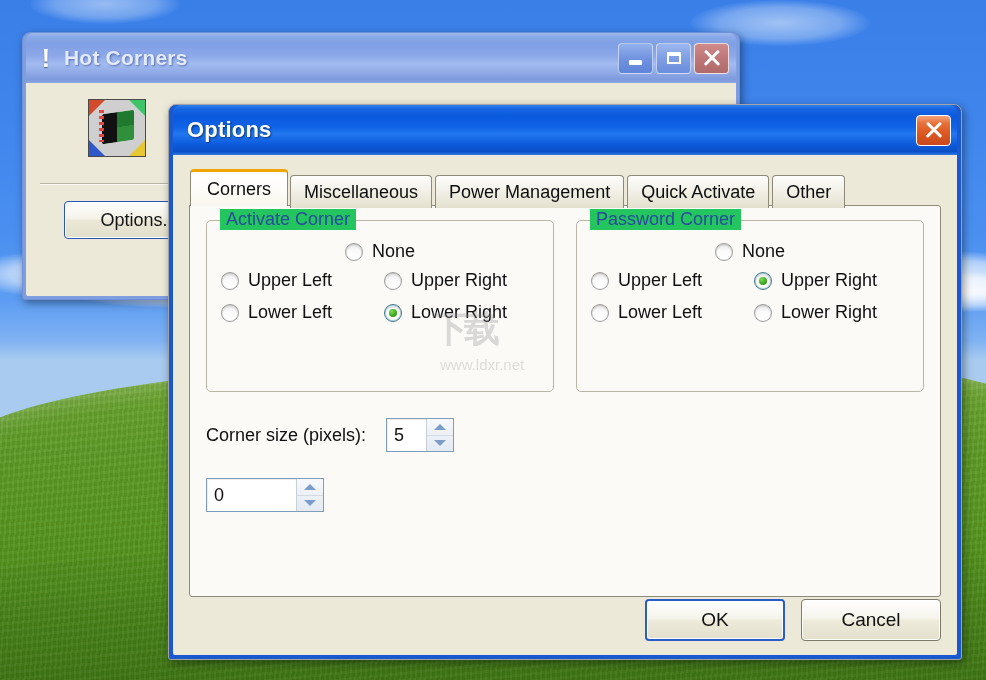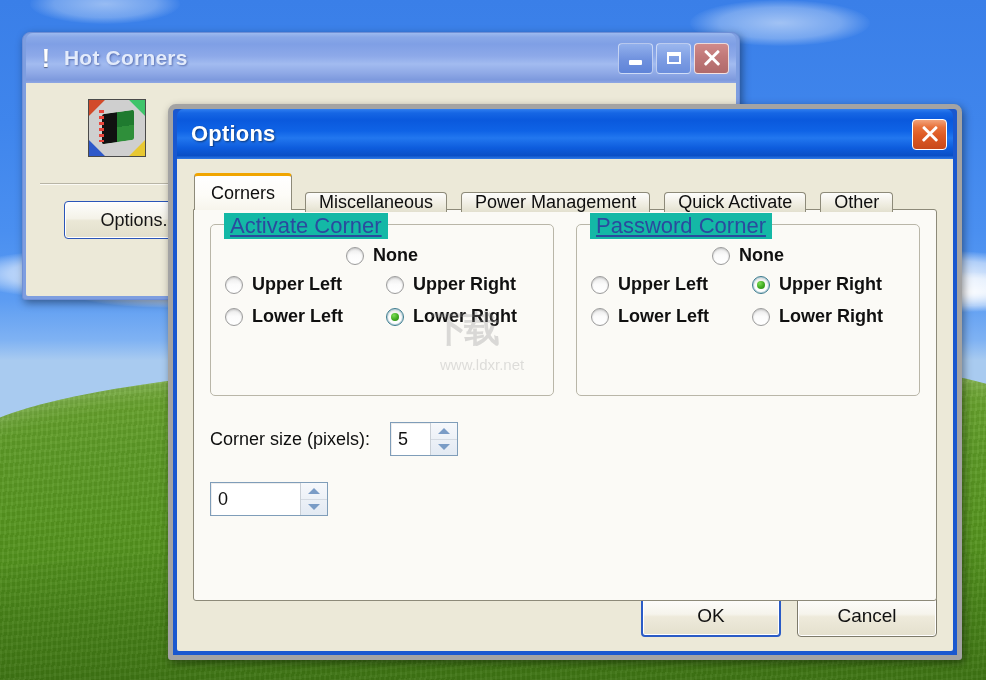--- a/index.html
+++ b/index.html
@@ -208,21 +208,21 @@
     cursor: default;
   }
 
   
   .win-dialog {
     left: 168px;
     top: 104px;
     width: 794px;
     height: 556px;
     background: #1a58cf;
-    border: 5px solid #a3a3a3;
+    border: 1px solid #a3a3a3;
     border-radius: 8px 8px 3px 3px;
     padding: 0 4px 4px 4px;
     box-sizing: border-box;
   }
   .titlebar-active {
     height: 50px;
     border-radius: 7px 7px 0 0;
     background: linear-gradient(to bottom,
       #2f7ef0 0%, #1666e4 8%, #0a59dd 22%, #0f63e6 44%, #2277ef 58%,
       #0d5cdd 78%, #0a4fc6 93%, #2f7ae8 100%);
@@ -253,27 +253,27 @@
     border-radius: 0 0 2px 2px;
     position: relative;
     padding: 14px 16px 12px 16px;
     box-sizing: border-box;
   }
 
   
   .tabstrip {
     display: flex;
     align-items: flex-end;
-    gap: 14px;
+    gap: 3px;
     padding-left: 3px;
     position: relative;
     z-index: 3;
   }
   .tab {
-    height: 20px;
+    height: 33px;
     padding: 0 13px;
     display: flex;
     align-items: center;
     font-size: 18px;
     color: #0e0e0e;
     background: linear-gradient(to bottom,#fdfdfc 0%,#f4f2ea 40%,#eceadc 70%,#e3e0cf 100%);
     border: 1px solid #8d8a79;
     border-bottom: none;
     border-radius: 4px 4px 0 0;
     box-sizing: border-box;
@@ -313,47 +313,45 @@
     border: 1px solid #b9b6a8;
     border-radius: 5px;
     padding: 20px 14px 16px 14px;
     box-sizing: border-box;
     height: 172px;
   }
   .group-legend {
     position: absolute;
     top: -12px;
     left: 13px;
-    background: #14b8a6;
+    background: #22c55e;
     padding: 0 6px;
-    font-size: 22px;
+    font-size: 18px;
     color: #2b4a9e;
     white-space: nowrap;
-    text-decoration: underline;
   }
   .radio-none-row {
     display: flex;
     justify-content: center;
     margin-bottom: 8px;
   }
   .radio-grid {
     display: grid;
     grid-template-columns: 1fr 1fr;
     row-gap: 11px;
     column-gap: 8px;
   }
   .radio {
     display: flex;
     align-items: center;
     gap: 9px;
     font-size: 18px;
     color: #101010;
     cursor: default;
     white-space: nowrap;
-    font-weight: bold;
   }
   .radio-dot {
     width: 18px; height: 18px;
     border-radius: 50%;
     background: linear-gradient(to bottom,#e9e9e9 0%,#fbfbfb 45%,#ffffff 100%);
     border: 1px solid #9c9c9c;
     box-shadow: inset 0 1px 2px rgba(0,0,0,0.18);
     box-sizing: border-box;
     flex: none;
     position: relative;

